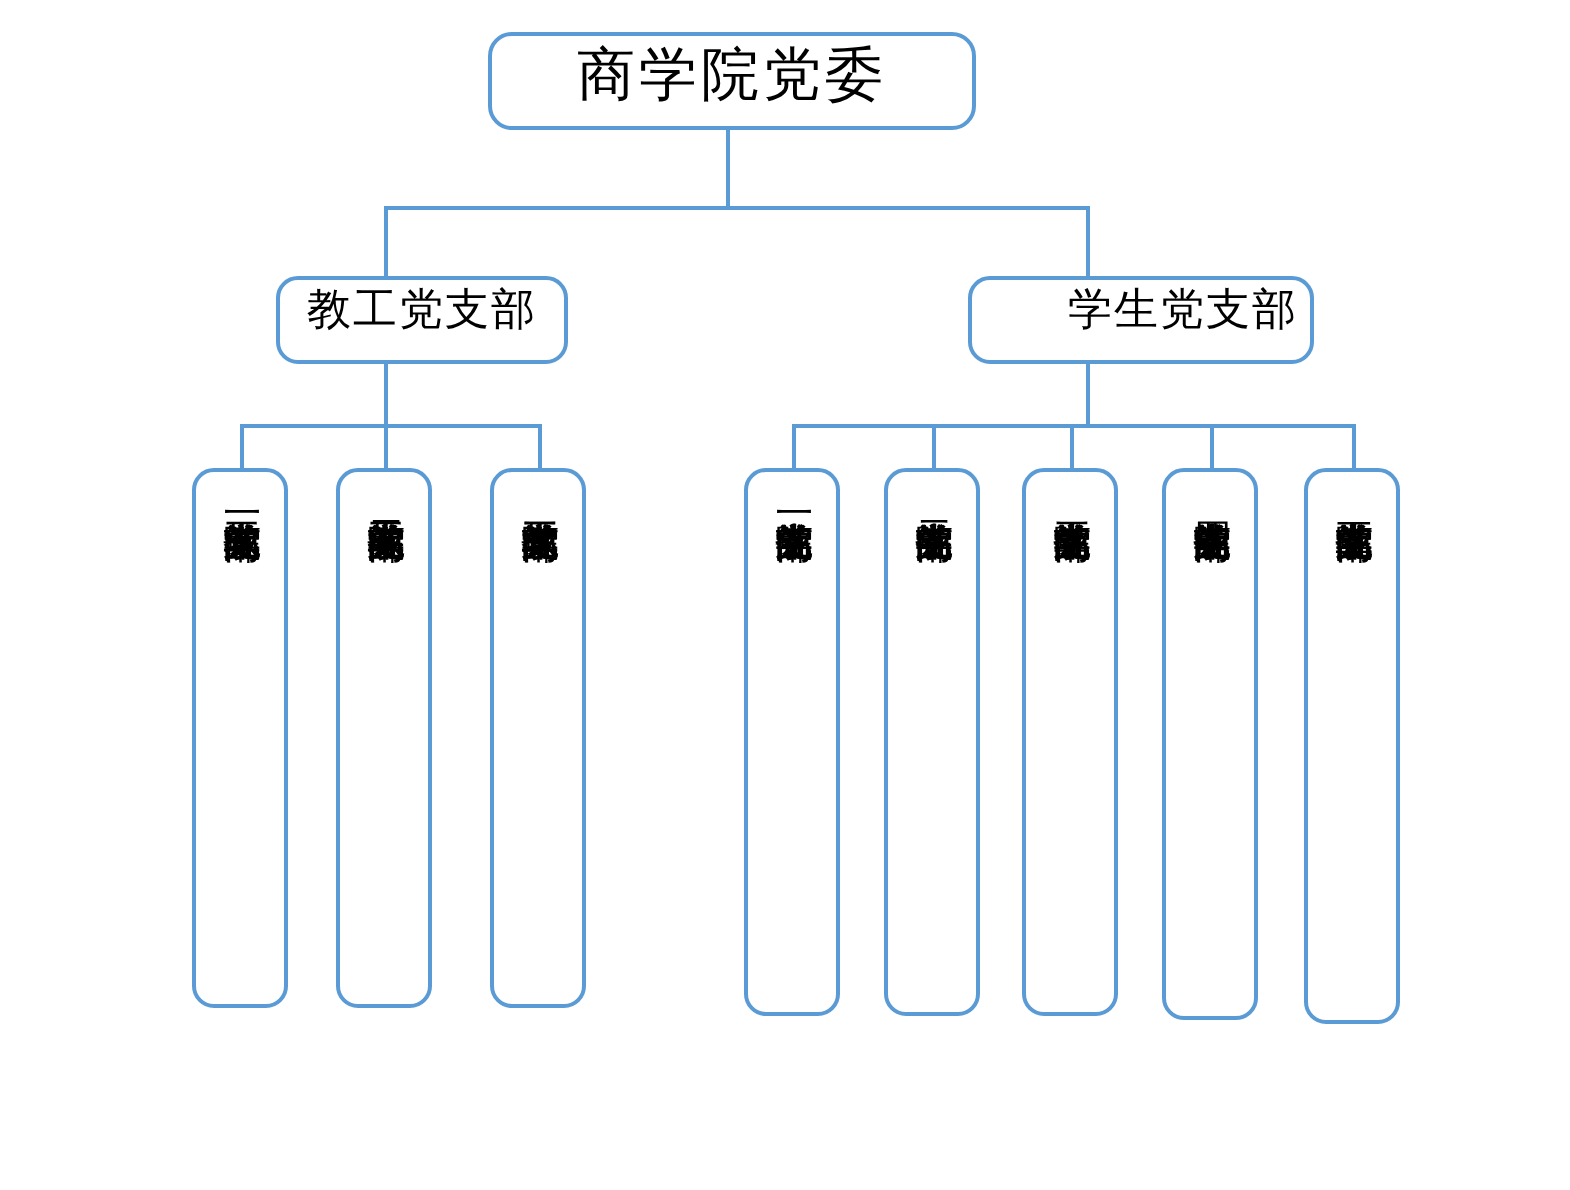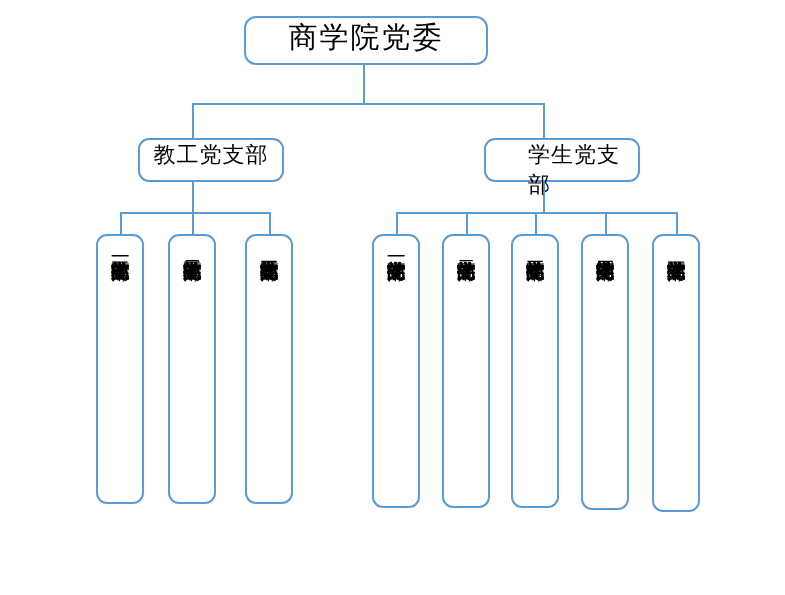--- a/index.html
+++ b/index.html
@@ -90,21 +90,21 @@
   <div class="line v" style="left:676px; top:212px; height:24px;"></div>
 
   <div class="node root" style="left:244px; top:16px; width:244px; height:49px;">
     <span>商学院党委</span>
   </div>
 
   <div class="node branch" style="left:122px; top:138px; width:146px; height:44px;">
     <span>教工党支部</span>
   </div>
 
-  <div class="node branch" style="left:468px; top:138px; width:156px; height:44px;padding-left:42px;">
+  <div class="node branch" style="left:468px; top:138px; width:173px; height:44px;padding-left:42px;">
     <span>学生党支部</span>
   </div>
 
   <div class="node leaf" style="left:96px; top:234px; width:48px; height:270px;">
     <span class="vtext">商学院教工第一党支部</span>
   </div>
 
   <div class="node leaf" style="left:168px; top:234px; width:48px; height:270px;">
     <span class="vtext">商学院教工第二党支部</span>
   </div>

